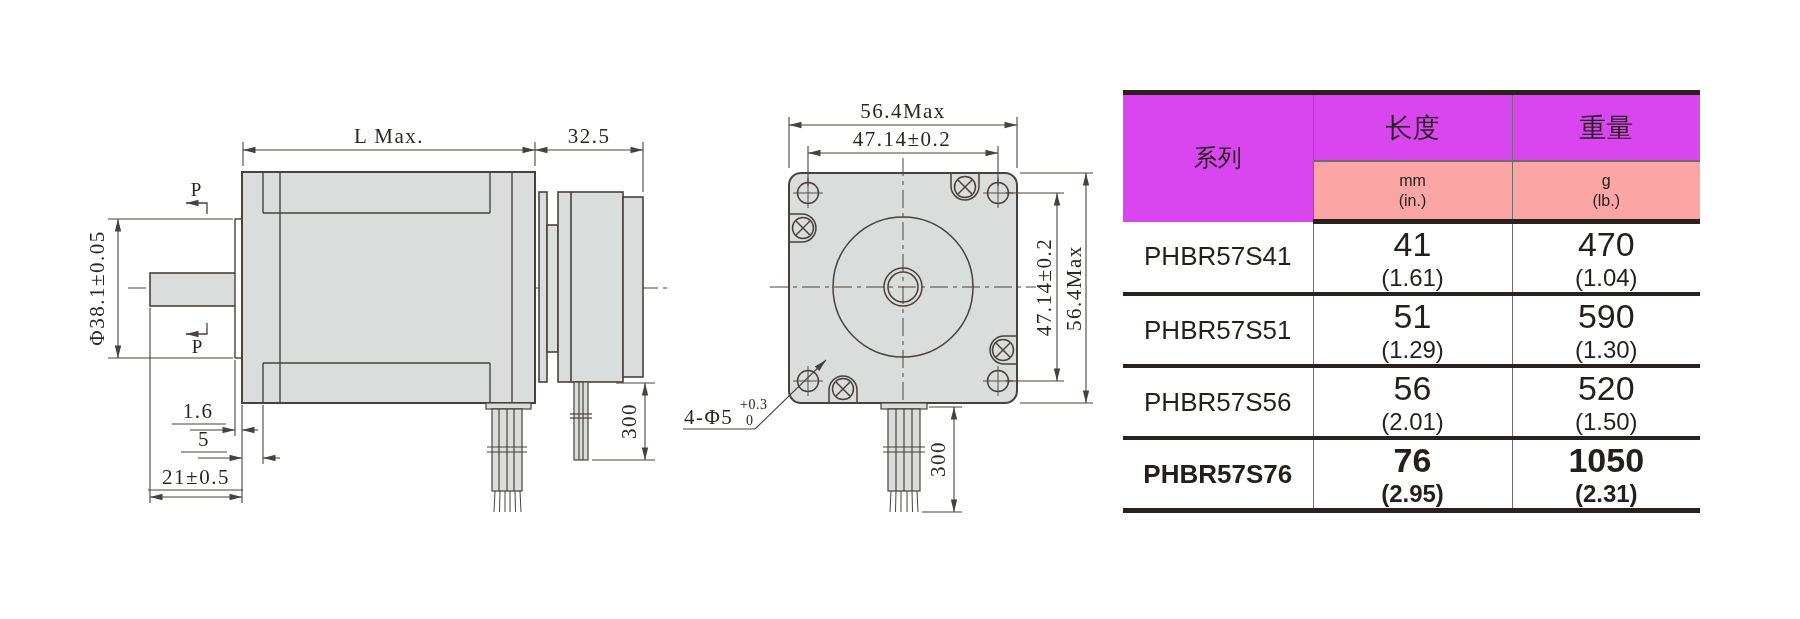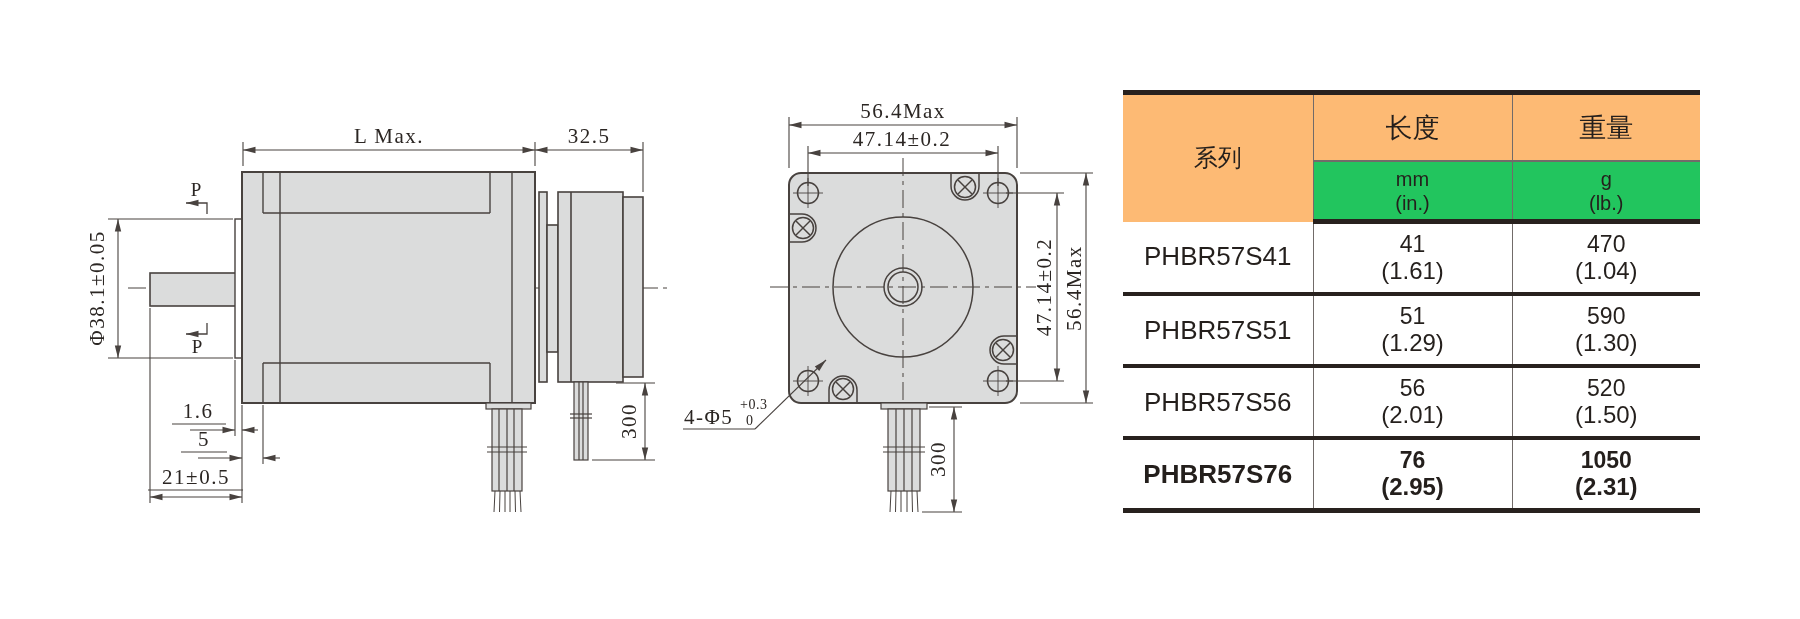--- a/index.html
+++ b/index.html
@@ -8,29 +8,29 @@
   svg text{user-select:none;}
   .dimtxt{font-family:"Liberation Serif","DejaVu Serif",serif;font-size:21px;fill:#2b2623;letter-spacing:1.5px;}
   .dimtxt.small{font-size:14px;letter-spacing:0.5px;}
   .ptxt{font-family:"Liberation Serif","DejaVu Serif",serif;font-size:19px;fill:#2b2623;}
 
   
   .spec-table{position:absolute;left:1123px;top:90px;width:577px;color:#241f1c;}
   .spec-table table{width:100%;border-collapse:collapse;table-layout:fixed;}
   .spec-table td{text-align:center;vertical-align:middle;padding:0;}
   .col-a{width:190px;} .col-b{width:199px;} .col-c{width:188px;}
-  tr.h1 td{height:65px;border-top:5px solid #28211e;background:#fdba74;font-size:27px;}
+  tr.h1 td{height:65px;border-top:5px solid #28211e;background:#d946ef;font-size:27px;}
   tr.h1 td.series-cell{font-size:24px;}
-  tr.h2 td{height:57px;border-bottom:5px solid #28211e;background:#22c55e;font-size:20px;line-height:1.2;}
+  tr.h2 td{height:57px;border-bottom:5px solid #28211e;background:#fca5a5;font-size:16px;line-height:1.2;}
   tr.h1 td.vline{border-bottom:2px solid #716b69;}
   td.vline{border-left:1.6px solid #716b69;}
   tr.drow td{height:68px;border-bottom:4px solid #28211e;}
   tr.drow:last-child td{border-bottom:5px solid #28211e;font-weight:bold;}
   .cell-series{font-size:26px;}
-  .cell-val{font-size:23px;line-height:1.15;}
+  .cell-val{font-size:34px;line-height:1.15;}
   .cell-sub{font-size:24px;line-height:1.15;}
 </style>
 </head>
 <body>
 
 <div id="stage">
 
 <svg width="1800" height="619" viewBox="0 0 1800 619">
   <defs>
     <marker id="arrE" markerUnits="userSpaceOnUse" markerWidth="15" markerHeight="10" refX="13.5" refY="5" orient="auto">

